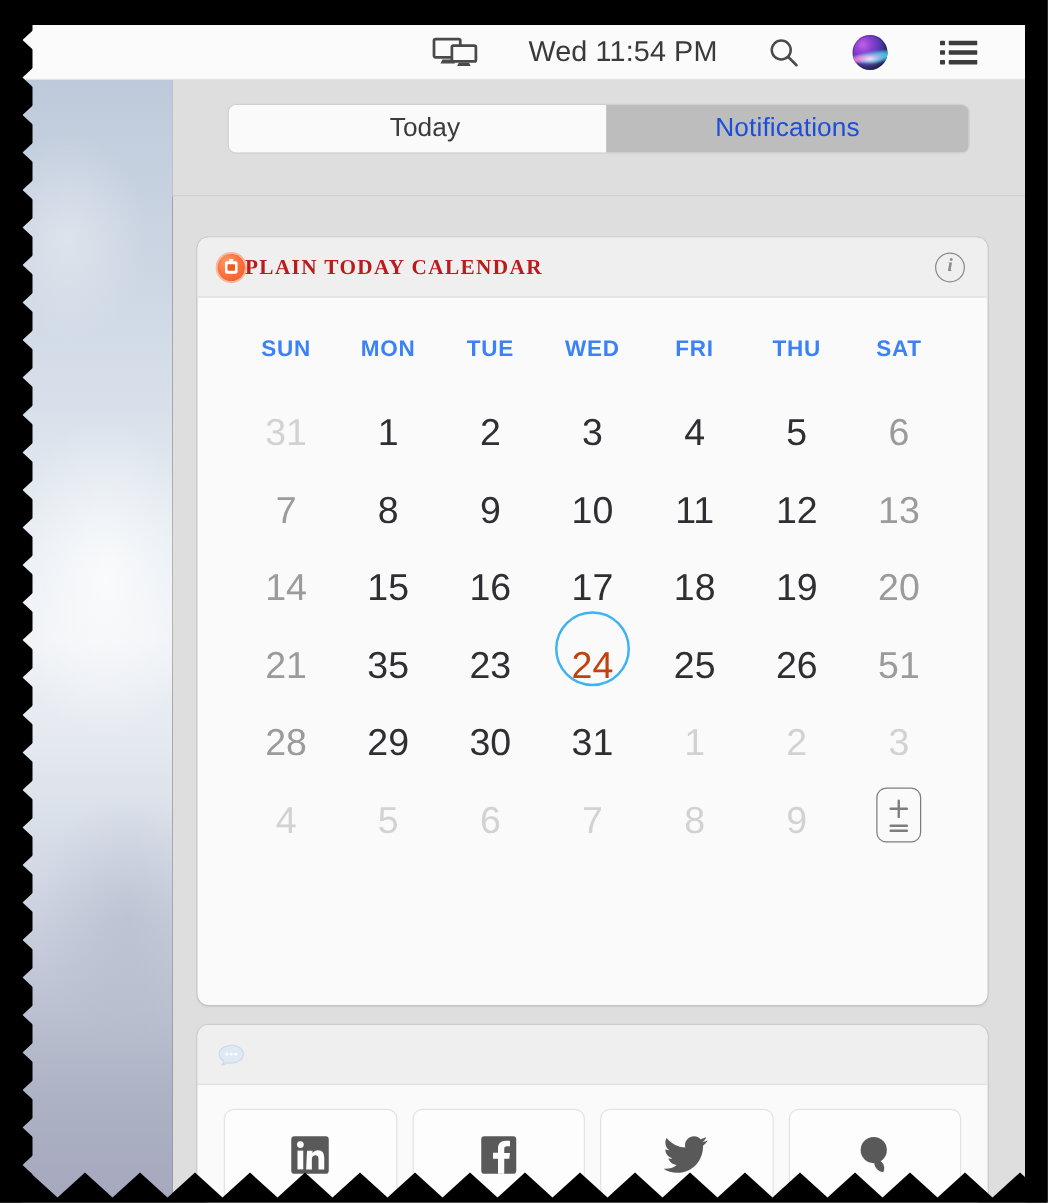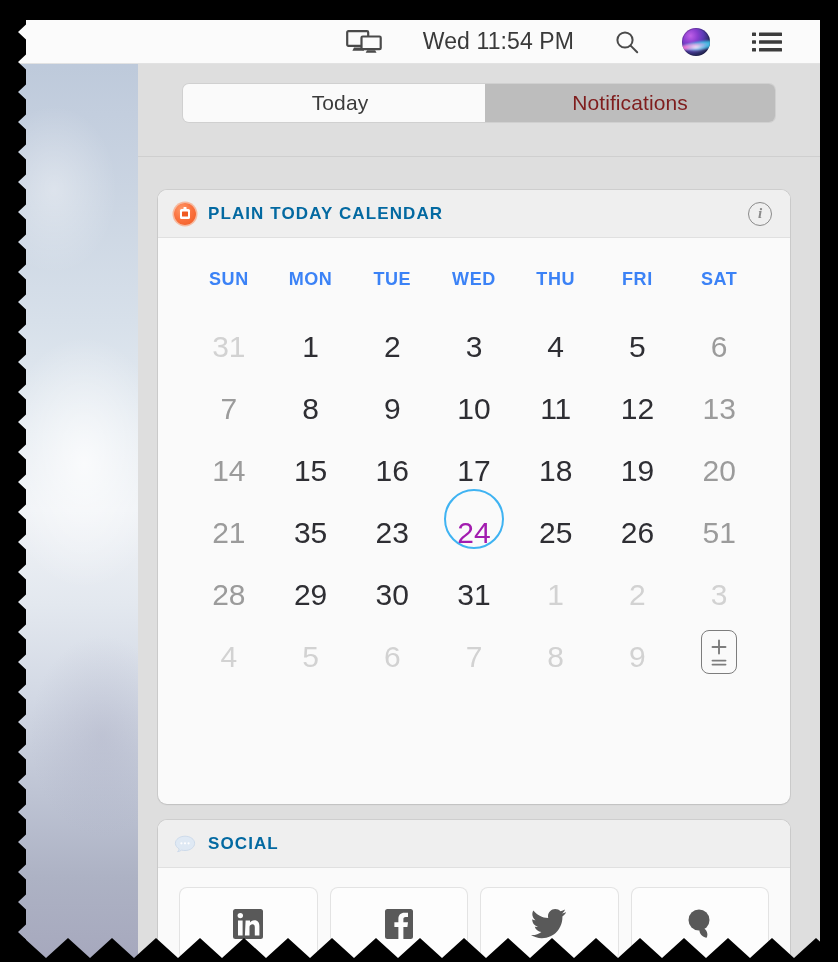--- a/index.html
+++ b/index.html
@@ -144,21 +144,21 @@
   }
   .seg {
     flex: 1;
     display: flex;
     align-items: center;
     justify-content: center;
     font-size: 21px;
     letter-spacing: .1px;
   }
   .seg.active { background: #fafafa; color: #3b3b3b; padding-left: 12px; }
-  .seg.inactive { background: #bdbdbd; color: #7f1d1d; }
+  .seg.inactive { background: #bdbdbd; color: #1d4ed8; }
 
   
   .widget {
     position: absolute;
     left: 158px;
     width: 632px;
     background: #fafafa;
     border-radius: 9px;
     box-shadow: 0 0 0 1px rgba(0,0,0,.07), 0 1px 2px rgba(0,0,0,.07);
     overflow: hidden;
@@ -171,23 +171,23 @@
     background: #efefef;
     display: flex;
     align-items: center;
     padding: 0 18px 0 16px;
     border-bottom: 1px solid #e0e0e0;
   }
   .widget-title {
     font-size: 17px;
     font-weight: bold;
     letter-spacing: 1.1px;
-    color: #0369a1;
-    margin-left: 12px;
+    color: #b91c1c;
     flex: 1;
+    font-family: Liberation Serif, serif;
   }
 
   .cal-badge {
     width: 22px; height: 22px; border-radius: 50%;
     background: radial-gradient(circle at 36% 30%, #ff9a6a 0%, #fb7340 45%, #f05a22 100%);
     box-shadow: 0 0 0 1.5px rgba(255,120,60,.45);
     display: flex; align-items: center; justify-content: center;
   }
   .social-badge {
     width: 22px; height: 22px;
@@ -249,21 +249,21 @@
     height: 62px;
     display: flex; align-items: flex-end; justify-content: center;
     font-size: 30px;
     font-weight: 400;
     color: #2e2e33;
     position: relative;
   }
   .day.weekend { color: #9b9b9b; }
   .day.other   { color: #d2d2d2; }
   .day.today {
-    color: #a21caf;
+    color: #c2410c;
   }
   .day.today::before {
     content: "";
     position: absolute;
     width: 56px; height: 56px;
     border-radius: 50%;
     border: 2.6px solid #3fb3f2;
     left: 50%; top: 50%;
     transform: translate(-50%, -50%);
   }
@@ -374,22 +374,22 @@
     </div>
 
     <div class="cal-body">
 
 
       <div class="cal-grid" id="cal-grid">
           <div class="dow">SUN</div>
           <div class="dow">MON</div>
           <div class="dow">TUE</div>
           <div class="dow">WED</div>
+          <div class="dow">FRI</div>
           <div class="dow">THU</div>
-          <div class="dow">FRI</div>
           <div class="dow">SAT</div>
           <div class="day other">
             <span class="daynum">31</span>
           </div>
           <div class="day">
             <span class="daynum">1</span>
           </div>
           <div class="day">
             <span class="daynum">2</span>
           </div>
@@ -528,21 +528,20 @@
 
     <div class="widget-header">
       <div class="social-badge">
         <svg width="22" height="18" viewBox="0 0 22 18" fill="none">
           <path d="M11 1.2C5.6 1.2 1.4 4.4 1.4 8.3c0 2.3 1.5 4.3 3.8 5.6-.2 1-.8 2-1.6 2.8 1.5-.2 2.9-.8 4-1.6 1.1.3 2.2.4 3.4.4 5.4 0 9.6-3.2 9.6-7.2S16.4 1.2 11 1.2z" fill="#dfe9f4" stroke="#cddaea" stroke-width="1"></path>
           <circle cx="7.4" cy="8.3" r="1.1" fill="#ffffff"></circle>
           <circle cx="11" cy="8.3" r="1.1" fill="#ffffff"></circle>
           <circle cx="14.6" cy="8.3" r="1.1" fill="#ffffff"></circle>
         </svg>
       </div>
-      <div class="widget-title">SOCIAL</div>
     </div>
 
     <div class="social-body">
       <div class="social-btn">
         <span>
           <svg width="34" height="34" viewBox="0 0 34 34" fill="#595959">
             <rect x="2" y="2" width="30" height="30" rx="2.5"></rect>
             <rect x="7" y="13.5" width="4.6" height="15" fill="#fdfdfd"></rect>
             <circle cx="9.3" cy="8.6" r="2.7" fill="#fdfdfd"></circle>
             <path d="M14.6 13.5h4.4v2.1c.7-1.3 2.3-2.4 4.4-2.4 3.6 0 5 2.3 5 6.2v9.1h-4.6v-8.2c0-2-0.7-3.1-2.4-3.1-1.5 0-2.4 1-2.8 2-.1.4-.1.9-.1 1.4v7.9h-4.6z" fill="#fdfdfd"></path>

